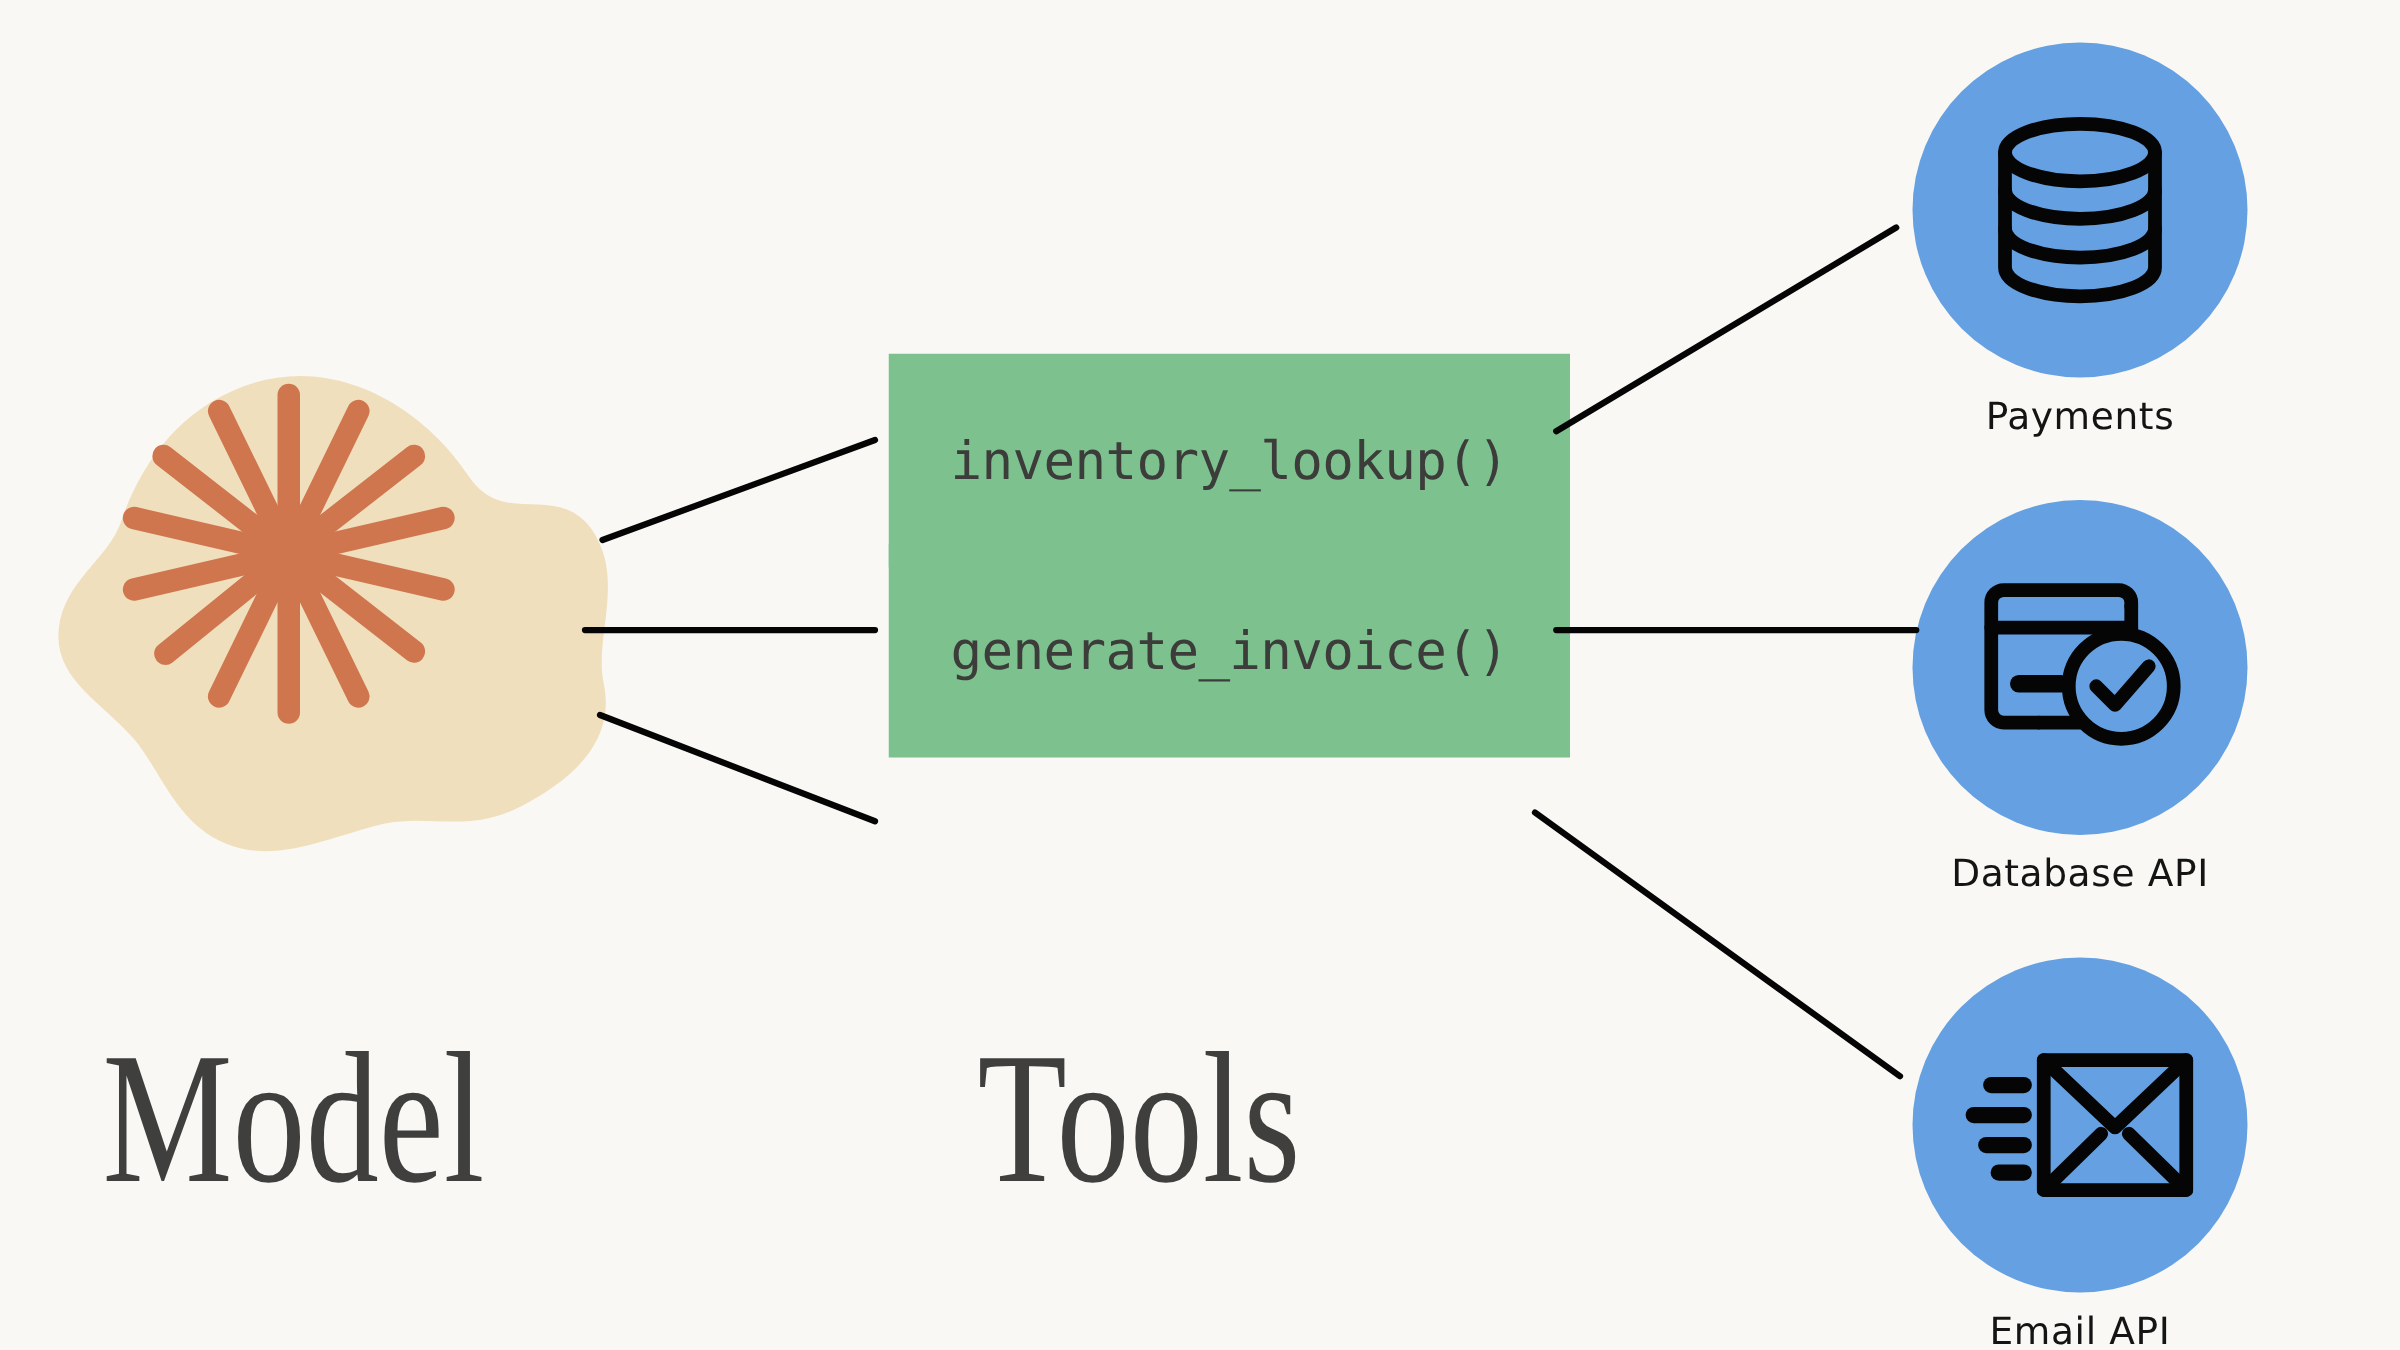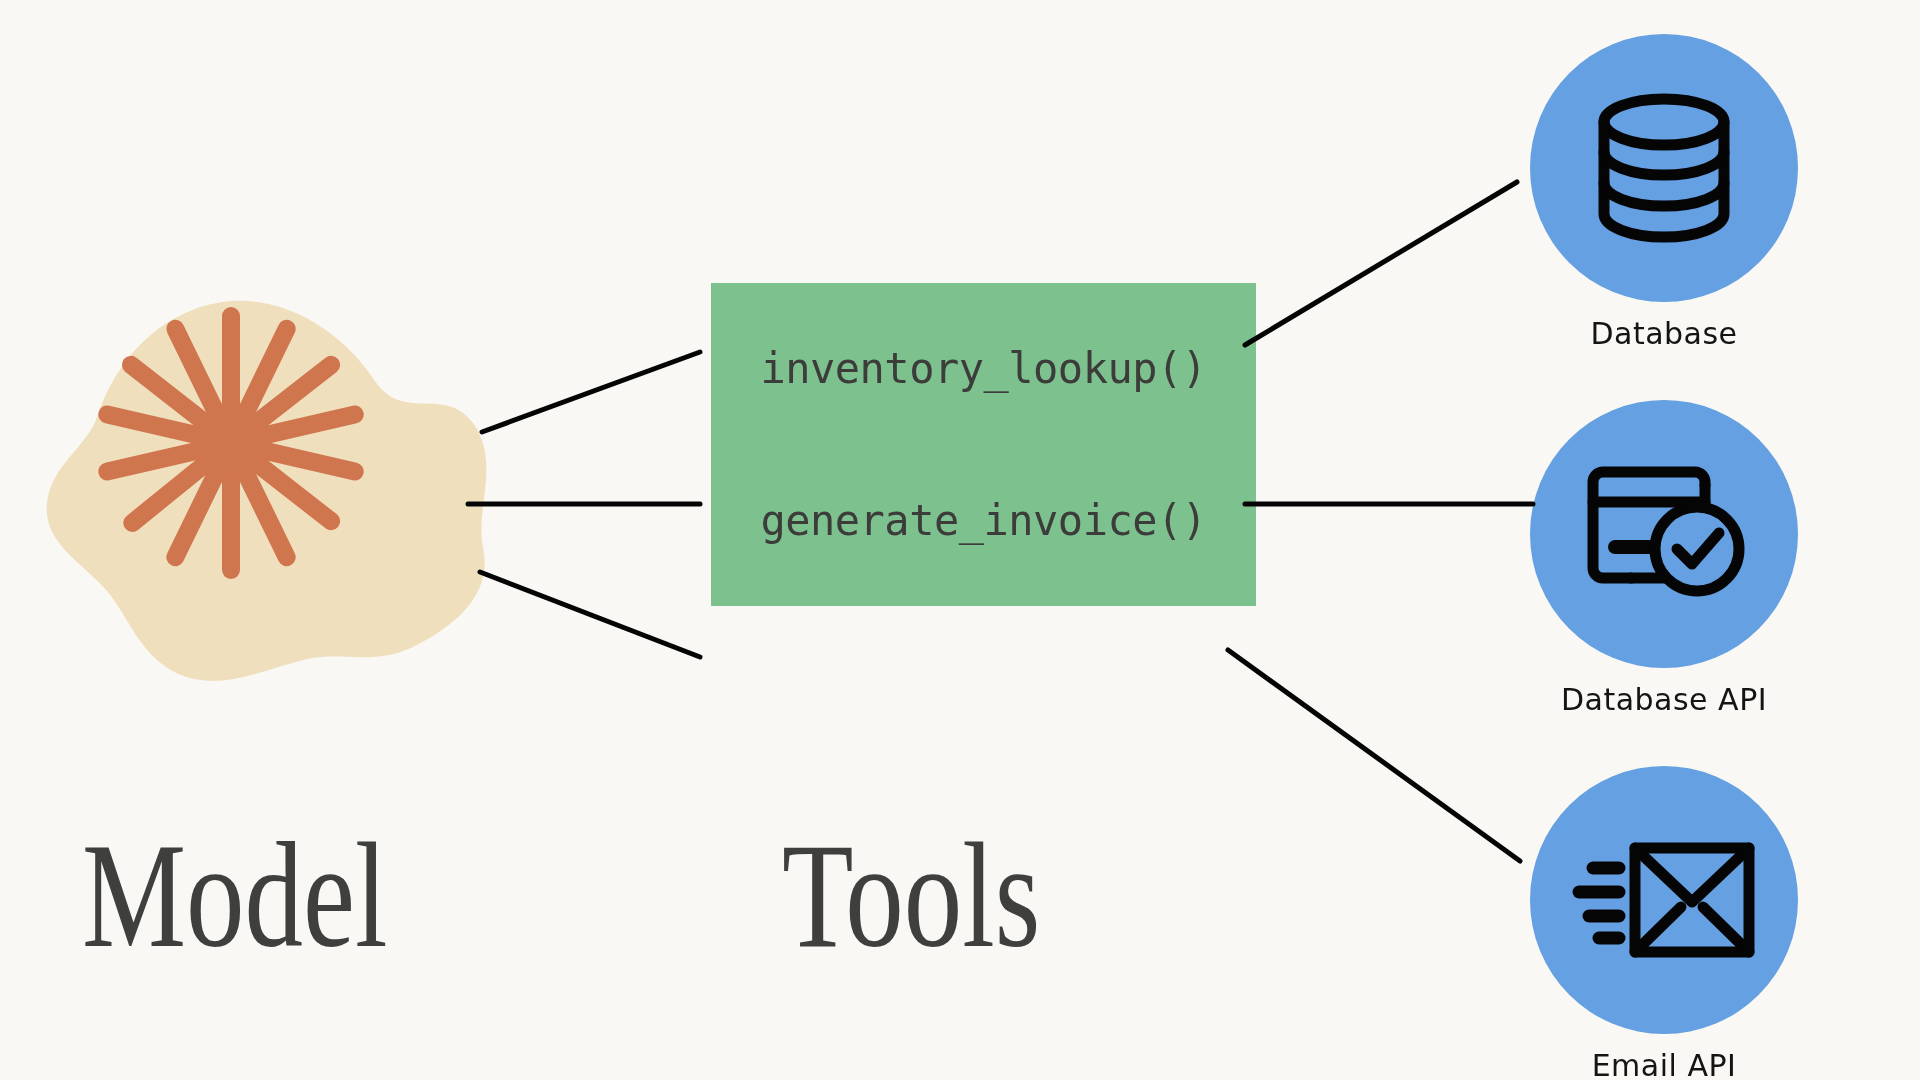--- a/index.html
+++ b/index.html
@@ -164,21 +164,21 @@
     <div class="service-circle">
       <svg width="168" height="168" viewBox="0 0 168 168">
         <g fill="none" stroke="#050505" stroke-width="11" stroke-linecap="round" stroke-linejoin="round">
           <ellipse cx="84" cy="38" rx="60" ry="23"></ellipse>
           <path d="M24 38 L24 130 A60 23 0 0 0 144 130 L144 38"></path>
           <path d="M24 68 A60 23 0 0 0 144 68"></path>
           <path d="M24 99 A60 23 0 0 0 144 99"></path>
         </g>
       </svg>
     </div>
-    <div class="service-label">Database</div>
+    <div class="service-label">Payments</div>
   </div>
 
   <div class="service" id="service-1">
     <div class="service-circle">
       <svg width="182" height="168" viewBox="0 0 182 168">
         <g fill="none" stroke="#050505" stroke-width="11" stroke-linecap="round" stroke-linejoin="round">
           <path d="M132 35 L132 58 M132 108 L132 118 A10 10 0 0 1 122 128 L58 128"></path>
           <path d="M58 128 L30 128 A10 10 0 0 1 20 118 L20 32 A10 10 0 0 1 30 22 L122 22 A10 10 0 0 1 132 32 L132 35"></path>
           <path d="M20 52 L132 52"></path>
           <path d="M42 97 L76 97" stroke-width="14"></path>

